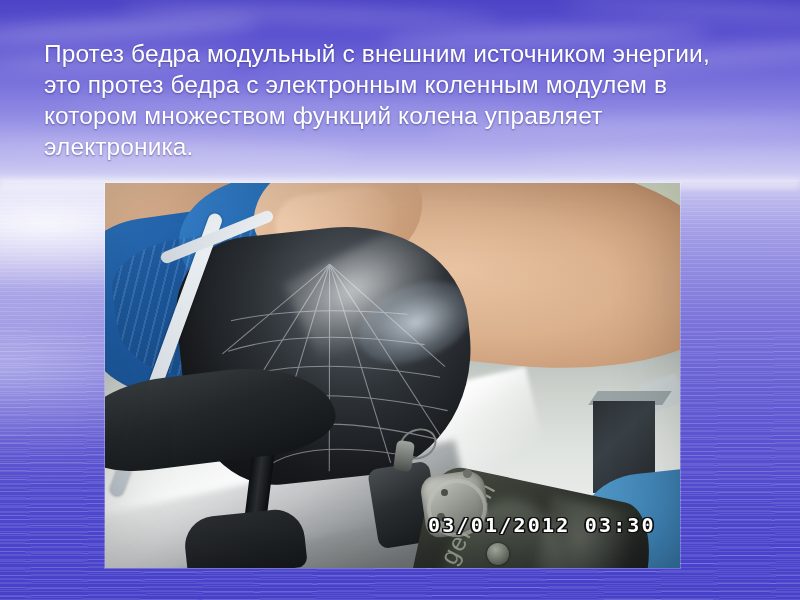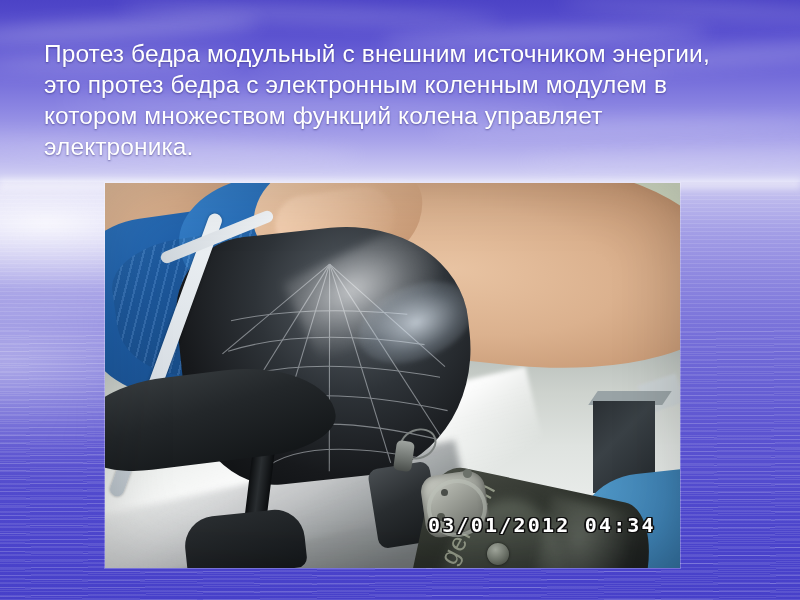--- a/index.html
+++ b/index.html
@@ -538,16 +538,16 @@
     <div class="ph-layer knee-bolt1"></div>
     <div class="ph-layer knee-bolt2"></div>
     <div class="ph-layer knee-bolt3"></div>
 
     <div class="ph-layer chairleg"></div>
     <div class="ph-layer foot"></div>
     <div class="ph-layer foot2"></div>
 
     <div class="ph-layer photo-vig"></div>
 
-    <div class="timestamp">03/01/2012  04:34</div>
+    <div class="timestamp">03/01/2012  03:30</div>
   </div>
 
 </div>
 
 </body></html>

